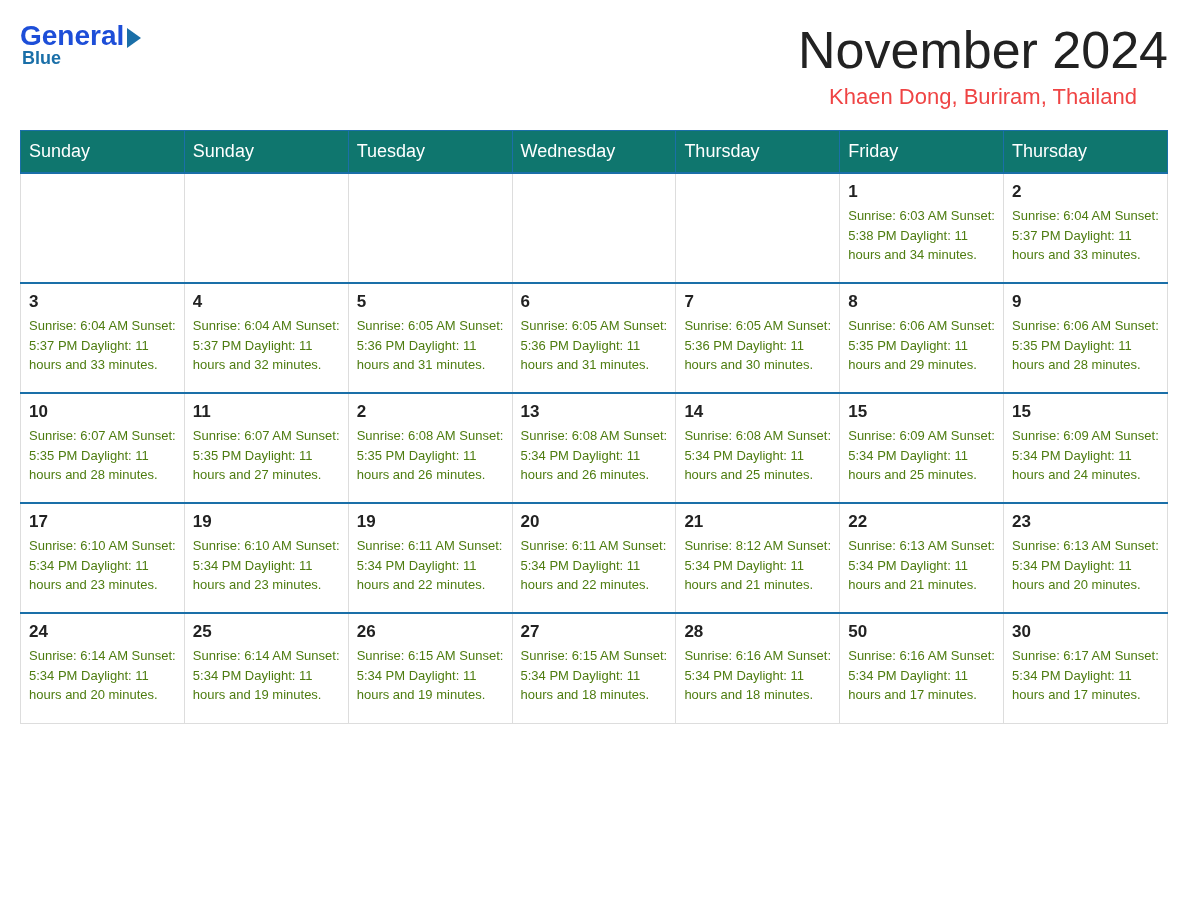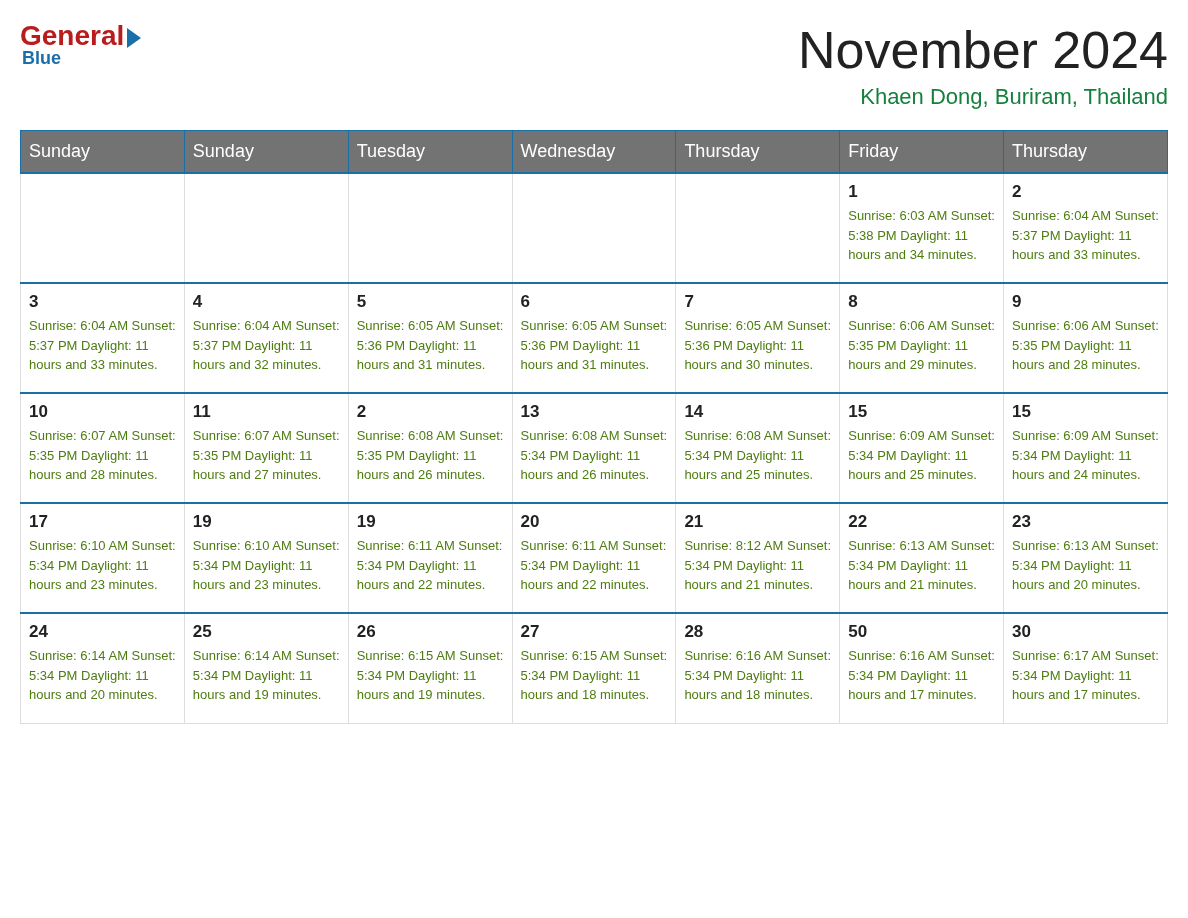--- a/index.html
+++ b/index.html
@@ -21,58 +21,58 @@
       flex-direction: column;
       align-items: flex-start;
     }
     .logo-text {
       display: flex;
       align-items: center;
     }
     .logo-general {
       font-size: 28px;
       font-weight: bold;
-      color: #b91c1c;
+      color: #1d4ed8;
     }
     .logo-arrow {
       width: 0;
       height: 0;
       border-left: 14px solid #1a6fa8;
       border-top: 10px solid transparent;
       border-bottom: 10px solid transparent;
       margin-left: 3px;
       margin-top: 4px;
     }
     .logo-sub {
       font-size: 18px;
       color: #1a6fa8;
       font-weight: bold;
       margin-top: -4px;
       margin-left: 2px;
     }
     .title-section {
-      text-align: right;
+      text-align: center;
     }
     .month-title {
       font-size: 52px;
       font-weight: normal;
       color: #222;
     }
     .location-title {
       font-size: 22px;
-      color: #15803d;
+      color: #ef4444;
       margin-top: 4px;
     }
     .calendar {
       width: 100%;
       border-collapse: collapse;
       table-layout: fixed;
     }
     .calendar thead tr {
-      background-color: #737373;
+      background-color: #0f766e;
       color: #fff;
     }
     .calendar thead th {
       padding: 10px 8px;
       font-size: 18px;
       font-weight: normal;
       text-align: left;
       border: 1px solid #1a6fa8;
     }
     .calendar tbody tr {

